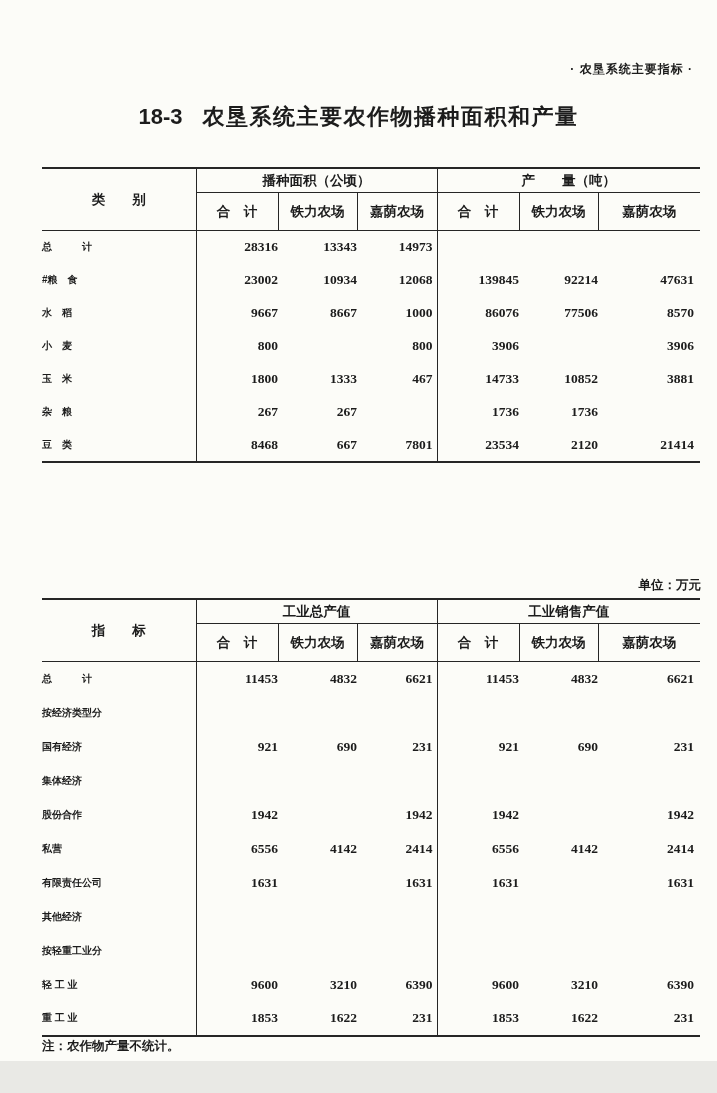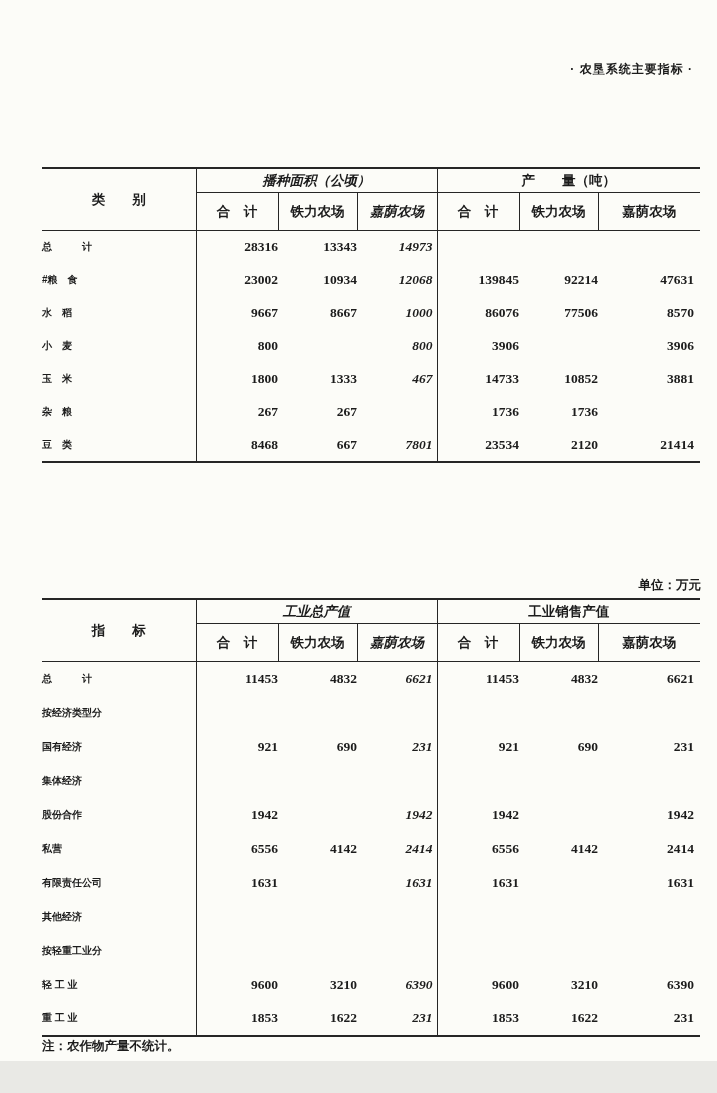--- a/index.html
+++ b/index.html
@@ -31,21 +31,21 @@
     border-top:2.5px solid #262626; border-bottom:2.5px solid #262626;
   }
   #t1 { top:167px; }
   #t2 { top:598px; }
   .stat-table th, .stat-table td { padding:0; vertical-align:middle; }
   thead th { font-size:13.5px; font-weight:bold; }
   th.grp  { height:23px; border-bottom:1.5px solid #262626; }
   th.sub  { height:37px; border-bottom:1.5px solid #262626; }
   th.stub-h { border-right:1.5px solid #262626; border-bottom:1.5px solid #262626;text-align:center; }
   .sdiv { border-right:1.5px solid #262626; }
-  .gsep { border-right:1.5px solid #262626;font-style:italic; }
+  .gsep { border-right:1.5px solid #262626; }
   #t1 tbody tr { height:33px; }
   #t2 tbody tr { height:34px; }
   tbody th.rl {
     text-align:left; font-size:10px; font-weight:bold;
     border-right:1.5px solid #262626; white-space:pre;
   }
   tbody td {
     text-align:right; font-size:13.5px; font-weight:bold;
     font-family:"Liberation Serif","DejaVu Serif",serif;
     padding-right:9px;
@@ -59,20 +59,23 @@
   .ind-2b{ padding-left:41px; }
   .ind-3 { padding-left:45px; }
 </style>
 </head>
 <body>
 
 <div class="page">
 
   <div class="running-header">·  农垦系统主要指标  ·</div>
 
+  <div class="title" id="title1">
+    <span class="no">18-3</span><span>农垦系统主要农作物播种面积和产量</span>
+  </div>
 
   <table class="stat-table" id="t1">
     <colgroup>
       <col style="width:154px">
         <col style="width:82px">
         <col style="width:79px">
         <col style="width:80px">
       <col style="width:82px">
         <col style="width:79px">
         <col style="width:102px">

